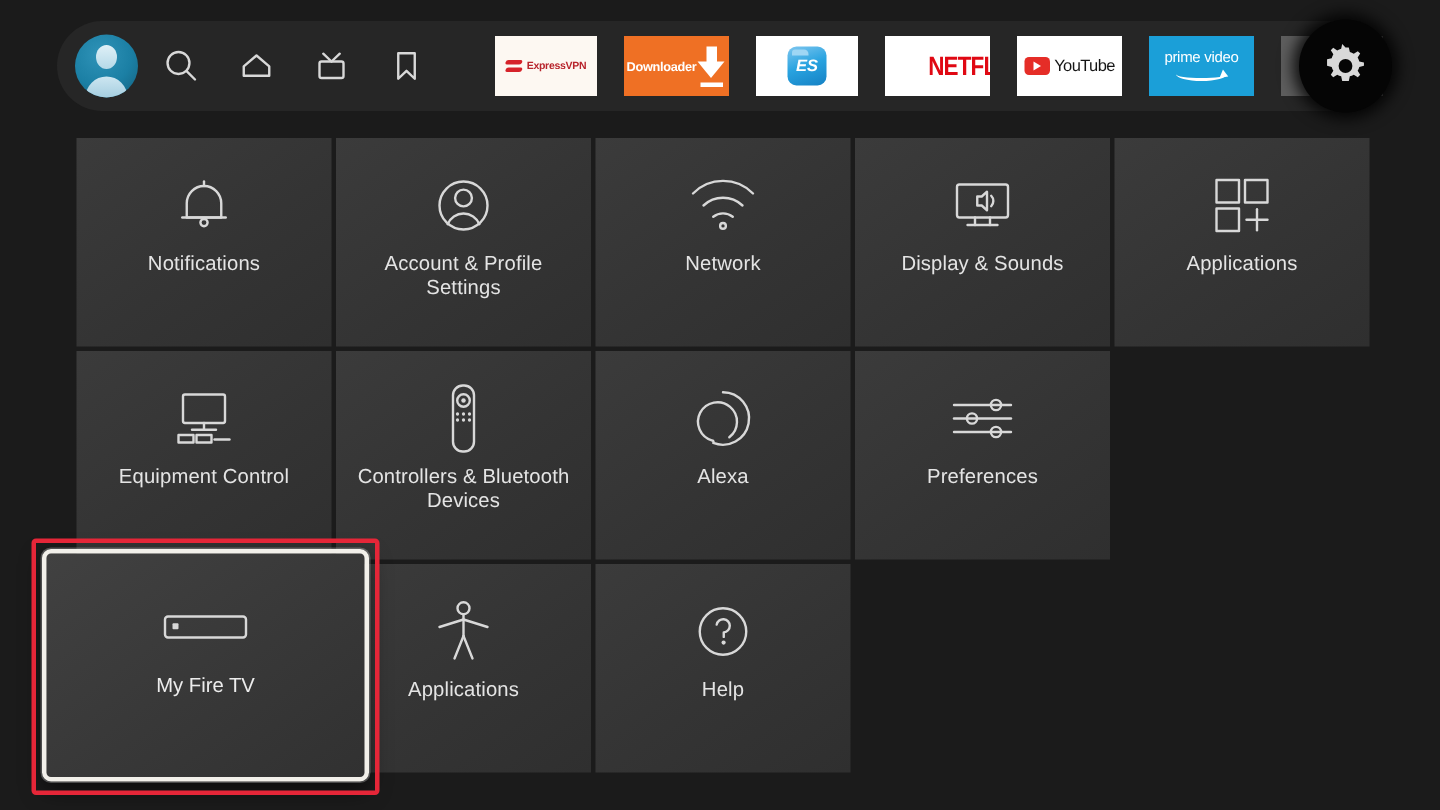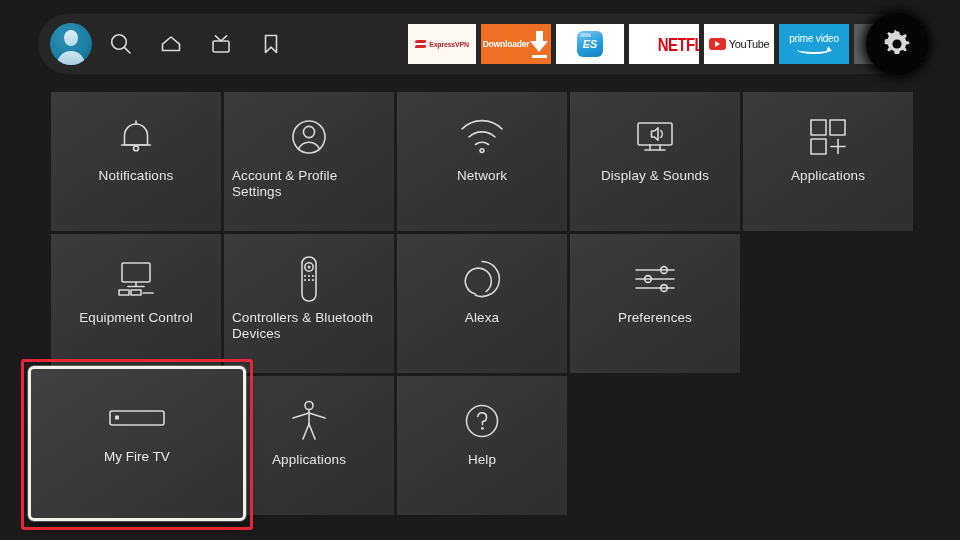--- a/index.html
+++ b/index.html
@@ -32,21 +32,21 @@
     width:14px; height:16px; border-radius:50%;
     background:linear-gradient(180deg,#dff0f7,#b5d9e8);
   }
   #avatar .body {
     position:absolute; bottom:-3px; left:50%; transform:translateX(-50%);
     width:28px; height:17px; border-radius:14px 14px 0 0;
     background:linear-gradient(180deg,#cde6f1,#9dc9dc);
   }
 
   #apprail {
-    display:flex; align-items:flex-start; margin-left:auto; height:40px; gap:5px;
+    display:flex; align-items:flex-start; margin-left:auto; height:40px; gap:18px;
   }
   .apptile {
     width:68px; height:40px; display:flex; align-items:center; justify-content:center;
     overflow:hidden; position:relative; flex:none;
   }
   .apptile.wide { width:70px; }
   .tile-express { background:#fdf8f2; }
   .tile-downloader { background:#ef7024; }
   .tile-es { background:#ffffff; }
   .tile-netflix { background:#ffffff;padding-left:46px; }
@@ -143,21 +143,21 @@
     width:170px; height:139px; flex:none;
     background:linear-gradient(145deg,#3b3b3b 0%, #343434 55%, #2f2f2f 100%);
     display:flex; flex-direction:column; align-items:center;
     justify-content:flex-start; position:relative;
   }
   .tile .ico {
     height:62px; width:100%; display:flex; align-items:center; justify-content:center;
     margin-top:14px;
   }
   .tile .label {
-    font-size:13.5px; color:#e4e4e4; line-height:16px;
+    font-size:13.5px; color:#e4e4e4; text-align:center; line-height:16px;
     padding:0 8px; letter-spacing:0.1px;
   }
   .tile.empty { background:transparent; }
 
   
   #focus-wrap {
     position:absolute; left:28px; top:366px; width:218px; height:155px;
     border:3px solid #f2f0ea;
     border-radius:6px;
     background:linear-gradient(145deg,#414141 0%, #383838 55%, #313131 100%);

